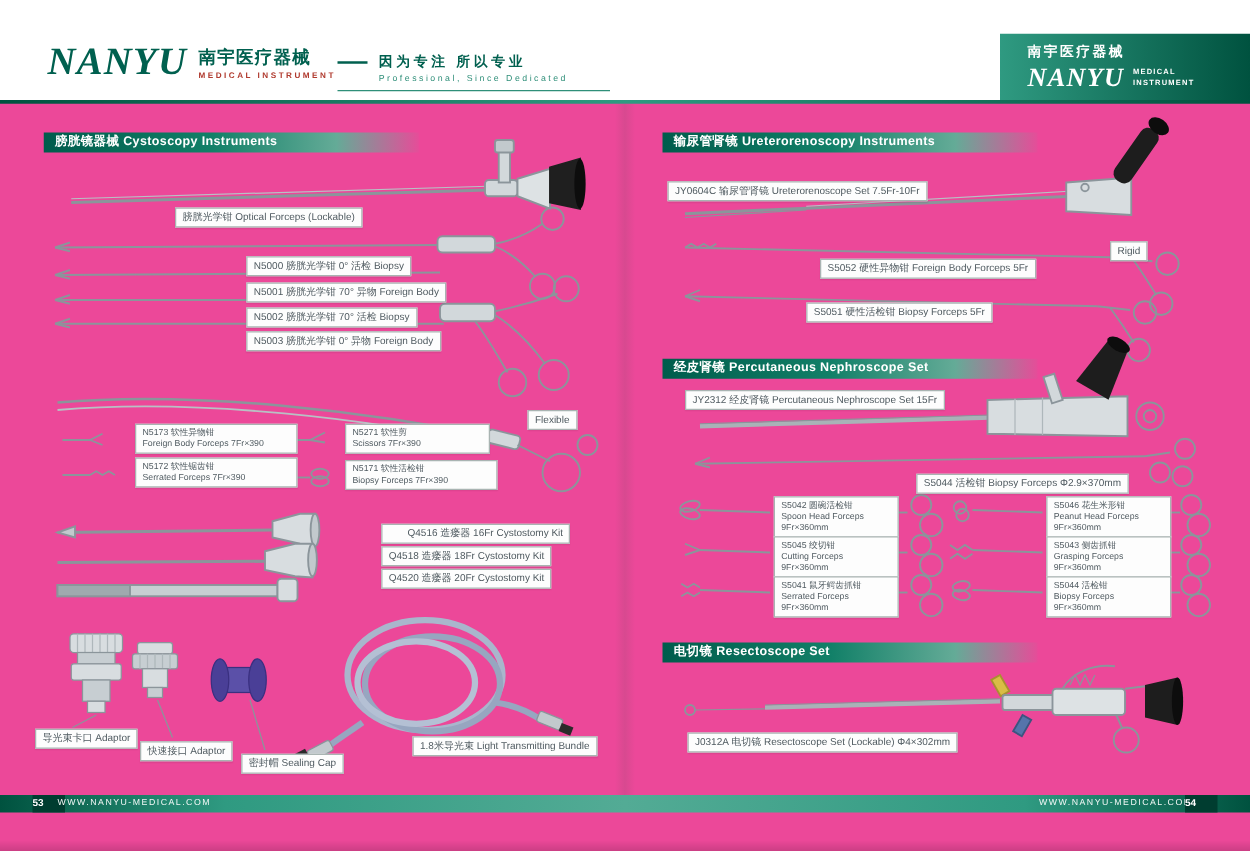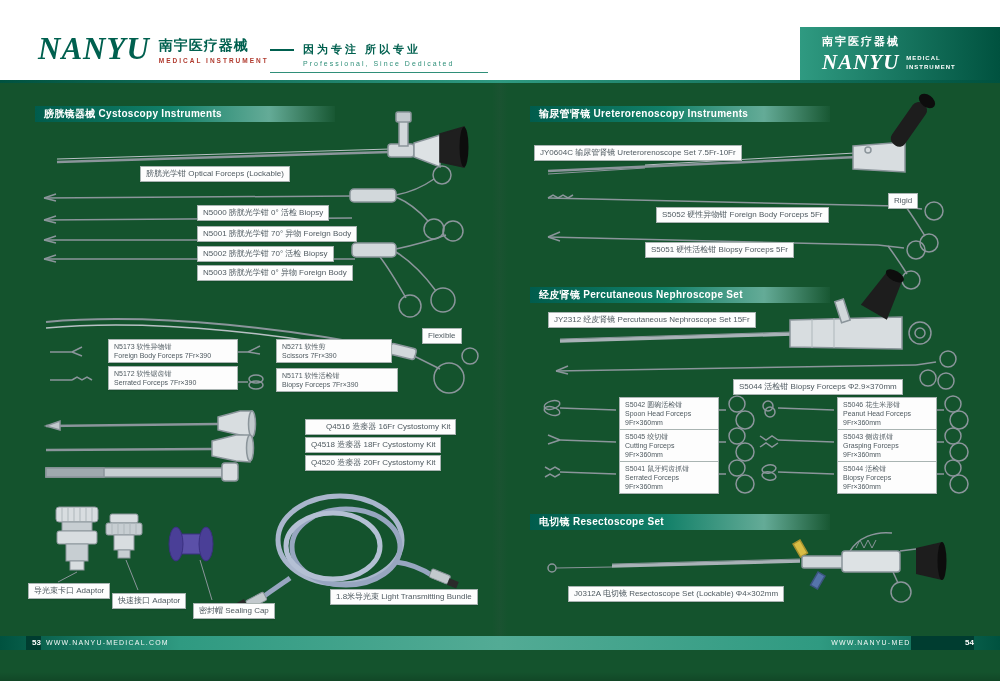--- a/index.html
+++ b/index.html
@@ -1,17 +1,17 @@
 <!DOCTYPE html>
 <html><head>
 <meta charset="utf-8">
 <style>
   html,body { margin:0; padding:0; }
   body { font-family:"Liberation Sans", sans-serif; background:#9aa19e; }
-  .canvas { position:relative; width:1000px; height:681px; background:#14532d; overflow:hidden; }
+  .canvas { position:relative; width:1000px; height:681px; background:#ec4899; overflow:hidden; }
 
   
   .hdr { position:absolute; left:0; top:0; width:100%; height:80px; background:#ffffff; }
   .brand-left { position:absolute; left:38px; top:34px; display:flex; align-items:flex-start; }
   .brand-nanyu { font-family:"Liberation Serif", serif; font-style:italic; font-weight:bold;
     font-size:31px; color:#00604f; letter-spacing:1px; line-height:0.95; }
   .brand-cnblk { margin-left:9px; padding-top:3px; }
   .brand-cn { font-size:14px; font-weight:bold; color:#00604f; letter-spacing:1px; }
   .brand-sub { font-size:6.5px; color:#b03a2e; letter-spacing:2px; margin-top:2px; font-weight:bold; }
   .slogan { position:absolute; left:270px; top:42px; border-bottom:1px solid #2f8f79; padding:0 34px 5px 0; }
@@ -37,22 +37,22 @@
     font-size:8px; line-height:1.3; padding:2px 5px; white-space:nowrap;
     box-shadow:0 1px 1px rgba(0,0,0,0.08); }
   .lbl.small { font-size:7px; white-space:normal; }
   .lbl span { display:block; }
   .gutter { position:absolute; left:492px; top:83px; width:16px; height:553px;
     background:linear-gradient(90deg,rgba(0,0,0,0),rgba(70,80,78,0.12) 50%,rgba(0,0,0,0)); }
 
   
   .pgbar { position:absolute; left:0; top:636px; width:1000px; height:14px;
     background:linear-gradient(90deg,#00523f,#2f9a81 18%,#53ab95 50%,#2f9a81 82%,#00523f); }
-  .pgnum { position:absolute; top:636px; width:15px; height:14px; background:#003d30; color:#fff;
-    font-size:8px; font-weight:bold; text-align:right; line-height:14px; }
+  .pgnum { position:absolute; top:636px; width:26px; height:14px; background:#003d30; color:#fff;
+    font-size:8px; font-weight:bold; text-align:left; line-height:14px; }
   .pgurl { position:absolute; top:639px; color:#f2f8f6; font-size:7px; letter-spacing:1.2px; }
   .bottom-edge { position:absolute; bottom:0; left:0; width:100%; height:9px;
     background:linear-gradient(180deg,rgba(0,0,0,0),rgba(0,0,0,0.14)); }
 </style>
 </head>
 <body>
 
 <div class="canvas">
 
   <div class="hdr">
@@ -355,24 +355,24 @@
     <span>Serrated Forceps</span>
     <span>9Fr×360mm</span>
   </div>
   <div class="lbl small" style="left:837px; top:461px; width:88px;">
     <span>S5044 活检钳</span>
     <span>Biopsy Forceps</span>
     <span>9Fr×360mm</span>
   </div>
 
   <div class="secbar" style="left:530px; top:514px;">电切镜  Resectoscope Set</div>
-  <div class="lbl" style="left:568px; top:586px;">J0312A 电切镜 Resectoscope Set (Lockable)  Φ4×302mm</div>
+  <div class="lbl" style="left:550px; top:586px;">J0312A 电切镜 Resectoscope Set (Lockable)  Φ4×302mm</div>
 
   <div class="gutter"></div>
 
   <div class="pgbar"></div>
   <div class="pgnum" style="left:26px;">53</div>
   <div class="pgurl" style="left:46px;">WWW.NANYU-MEDICAL.COM</div>
   <div class="pgurl" style="right:46px;">WWW.NANYU-MEDICAL.COM</div>
-  <div class="pgnum" style="right:26px;padding-left:48px;">54</div>
+  <div class="pgnum" style="right:26px;">54</div>
 
   <div class="bottom-edge"></div>
 </div>
 
 </body></html>

